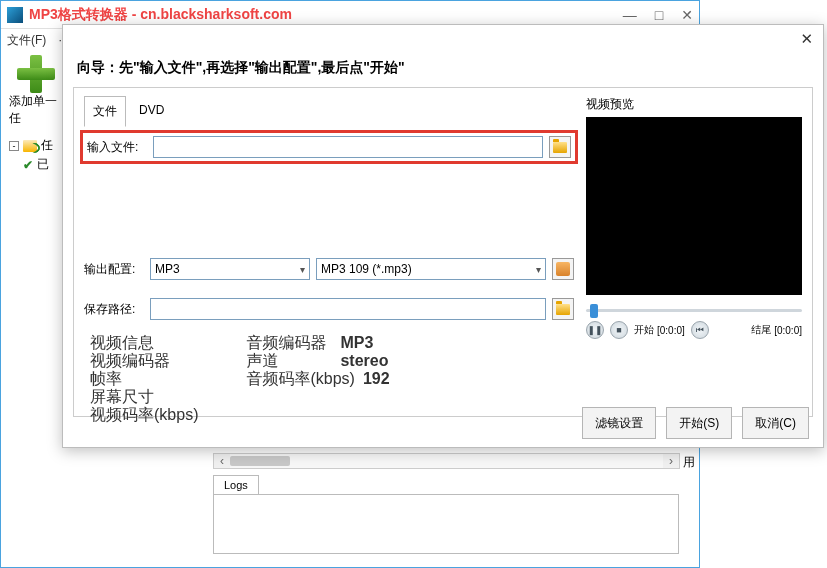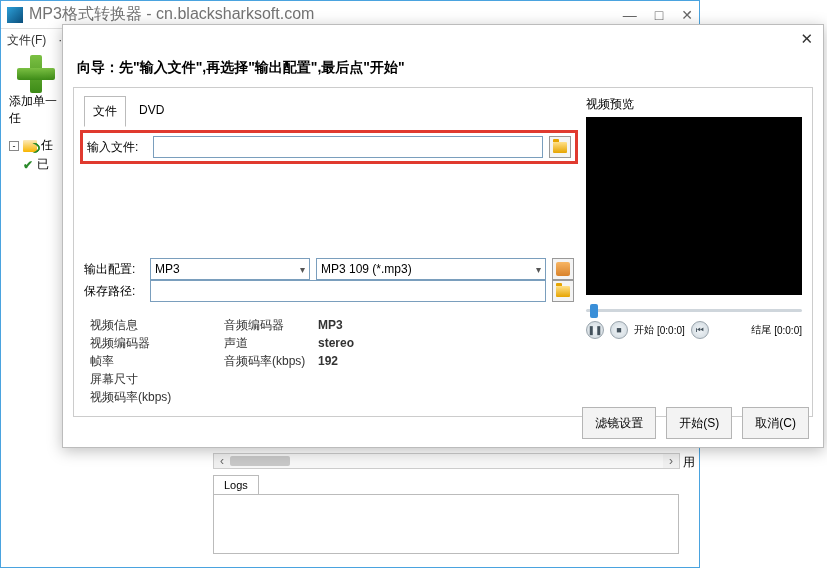--- a/index.html
+++ b/index.html
@@ -2,21 +2,21 @@
 <html><head>
 <meta charset="utf-8">
 <style>
 * { box-sizing: border-box; margin: 0; padding: 0; font-family: "Microsoft YaHei", sans-serif; }
 body { background: #fff; width: 827px; height: 568px; overflow: hidden; position: relative; font-size: 12px; }
 
 
 .main-window { position: absolute; top: 0; left: 0; width: 700px; height: 568px; border: 1px solid #4aa3df; background: #fff; }
 .main-title-bar { height: 28px; background: #fff; display: flex; align-items: center; padding: 0 6px; border-bottom: 1px solid #e0e0e0; }
 .main-title-bar .app-icon { width: 16px; height: 16px; background: linear-gradient(135deg,#2c9fd8,#0a4d7a); margin-right: 6px; }
-.main-title-bar .title { color: #737373; flex: 1; font-size: 16px; }
+.main-title-bar .title { color: #ef4444; flex: 1; font-size: 14px; font-weight: bold; }
 .main-title-bar .win-btns { display: flex; gap: 18px; color: #666; font-size: 14px; }
 .main-title-bar .win-btns span { cursor: pointer; }
 .menu-bar { height: 22px; padding: 0 6px; display: flex; align-items: center; gap: 12px; color: #333; }
 .toolbar { padding: 4px 8px; }
 .toolbar .add-btn { display: flex; flex-direction: column; align-items: center; width: 54px; cursor: pointer; }
 .plus-icon { width: 38px; height: 38px; position: relative; }
 .plus-icon::before, .plus-icon::after { content: ""; position: absolute; background: linear-gradient(#7bc043,#3d8b17); border-radius: 2px; }
 .plus-icon::before { left: 13px; top: 0; width: 12px; height: 38px; }
 .plus-icon::after { top: 13px; left: 0; height: 12px; width: 38px; }
 .left-list { padding: 4px 8px; font-size: 12px; }
@@ -52,34 +52,34 @@
 .input-row label { width: 60px; }
 .input-box { flex: 1; height: 22px; border: 1px solid #7a9ebd; background: #fff; padding: 0 4px; display: flex; align-items: center; }
 .input-box input { border: none; outline: none; width: 100%; font-size: 12px; }
 .browse-btn { width: 22px; height: 22px; border: 1px solid #999; background: #f4f4f4; display: flex; align-items: center; justify-content: center; cursor: pointer; }
 .folder-icon { width: 14px; height: 11px; background: linear-gradient(#ffe08a,#e6a400); border-radius: 1px; position: relative; }
 .folder-icon::before { content:""; position:absolute; top:-3px; left:0; width:6px; height:3px; background:#e6a400; border-radius:1px 1px 0 0; }
 
 .highlight-frame { border: 3px solid #e03a2f; padding: 3px 4px; margin: -3px -4px 94px -4px; }
 .highlight-frame .input-row { margin-bottom: 0; }
 
-.two-selects { display: flex; align-items: center; gap: 6px; margin-bottom: 0; justify-content: flex-end; }
+.two-selects { display: flex; align-items: center; gap: 6px; margin-bottom: 18px; justify-content: flex-end; }
 .two-selects label { width: 60px; }
 .sel { height: 22px; border: 1px solid #7a9ebd; background: #fff; display: flex; align-items: center; padding: 0 4px; cursor: pointer; }
 .sel .arrow { margin-left: auto; font-size: 10px; color: #555; }
 .sel1 { width: 160px; }
 .sel2 { flex: 1; }
 .action-icon { width: 22px; height: 22px; border: 1px solid #999; background: #f4f4f4; display:flex; align-items:center; justify-content:center; cursor:pointer; }
 .tool-icon { width: 14px; height: 14px; background: linear-gradient(#f7b563,#d9822b); border-radius: 2px; }
 
 .save-row { display: flex; align-items: center; gap: 6px; margin-bottom: 10px; }
 .save-row label { width: 60px; }
 
 .info-cols { display: flex; gap: 40px; padding: 4px 6px; }
-.info-col { font-size: 12px; line-height: 18px; color: #333; }
+.info-col { font-size: 16px; line-height: 18px; color: #333; }
 .info-col .kv { display: flex; gap: 8px; }
 .info-col .kv .k { min-width: 86px; }
 
 .right-pane { width: 216px; }
 .right-pane .label { margin-bottom: 4px; }
 .preview { width: 216px; height: 178px; background: #000; border: 1px solid #000; }
 .slider { margin: 8px 0 4px; height: 14px; position: relative; }
 .slider-track { position: absolute; top: 6px; left: 0; right: 0; height: 3px; background: #cfd6dc; border-radius: 2px; }
 .slider-thumb { position: absolute; top: 1px; left: 4px; width: 8px; height: 14px; background: #3a8fd8; border-radius: 2px; }
 .play-ctrls { display: flex; align-items: center; gap: 6px; margin-top: 2px; }

